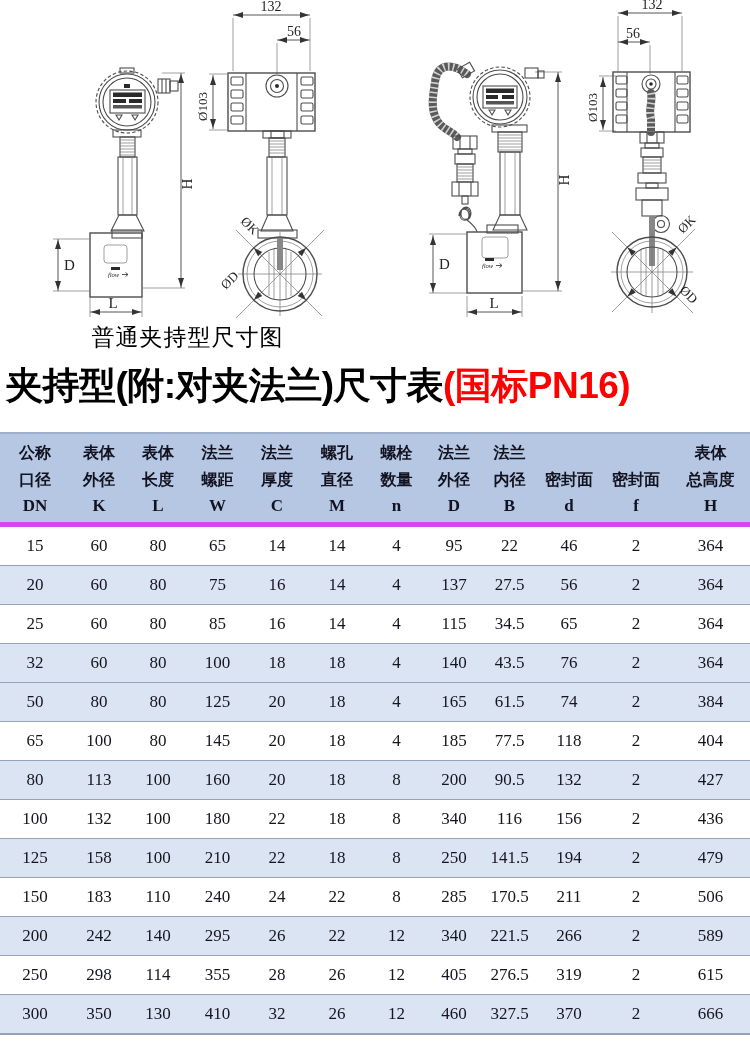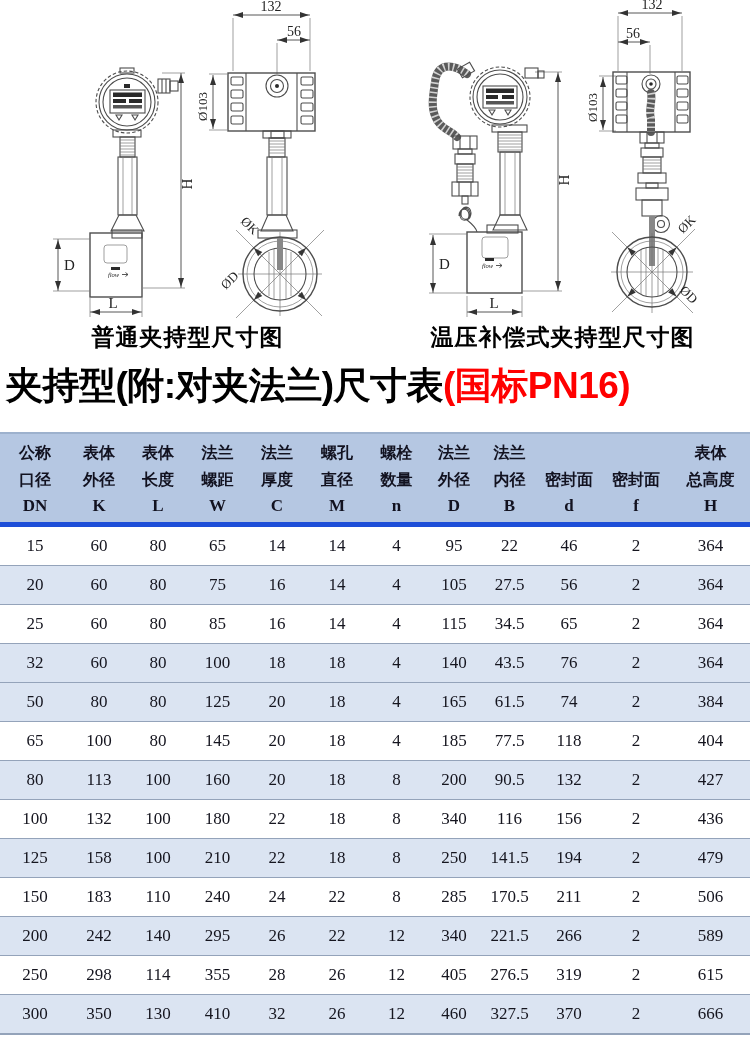--- a/index.html
+++ b/index.html
@@ -3,31 +3,31 @@
 <meta charset="utf-8">
 <style>
   html,body{margin:0;padding:0;background:#fff;}
   .page{position:relative;width:750px;height:1046px;background:#fff;overflow:hidden;
         font-family:"Liberation Sans",sans-serif;}
   
   .diagrams{position:absolute;top:0;left:0;width:750px;height:358px;}
   .dsvg{position:absolute;top:0;}
   #svg-a{left:0;} #svg-b{left:375px;}
   .cap{position:absolute;top:322px;width:375px;text-align:center;
-       font-size:23px;font-weight:700;color:#000;letter-spacing:1px;}
+       font-size:23px;font-weight:400;color:#000;letter-spacing:1px;}
   .cap-l{left:0;} .cap-r{left:375px;}
   
   .title{position:absolute;top:357px;left:6px;font-size:37px;font-weight:700;
          color:#000;white-space:nowrap;letter-spacing:-0.5px;line-height:1.55;}
   .title .red{color:#ff0000;}
   
   table.spec{position:absolute;top:432px;left:0;width:750px;border-collapse:collapse;
              table-layout:fixed;}
   table.spec thead th{background:#b5c7e2;border-top:2px solid #9db1cd;
-             border-bottom:5px solid #1d4ed8;padding:5px 0 3px;vertical-align:middle;}
+             border-bottom:5px solid #d946ef;padding:5px 0 3px;vertical-align:middle;}
   .hcn{font-size:16px;font-weight:700;line-height:27px;height:27px;color:#121220;}
   .hsym{font-family:"Liberation Serif",serif;font-size:17px;font-weight:700;
         line-height:26px;height:26px;color:#121220;}
   table.spec tbody td{height:36px;text-align:center;vertical-align:middle;
         font-family:"Liberation Serif",serif;font-size:17px;color:#15151f;
         border-top:1px solid #94a3ba;}
   table.spec tbody tr:first-child td{border-top:none;}
   table.spec tbody tr.alt{background:#dbe4f2;}
   table.spec tbody tr:last-child td{border-bottom:2px solid #94a3ba;}
   
@@ -344,21 +344,20 @@
           <use href="#arrB" transform="translate(301.7,296.7) rotate(45)"></use>
           <use href="#arrB" transform="translate(252.3,296.7) rotate(135)"></use>
           <use href="#arrB" transform="translate(301.7,247.3) rotate(315)"></use>
           <text class="dt" transform="translate(308,234) rotate(-45)" font-size="13">ØK</text>
           <text class="dt" transform="translate(304,291) rotate(45)" font-size="13">ØD</text>
         </g>
       </g>
     </svg>
 
     <div class="cap cap-l">普通夹持型尺寸图</div>
-    <div class="cap cap-r">温压补偿式夹持型尺寸图</div>
   </div>
 
   <div class="title"><span>夹持型(附:对夹法兰)尺寸表</span><span class="red">(国标PN16)</span></div>
 
   <table class="spec">
     <colgroup>
       <col style="width:70px">
         <col style="width:58px">
         <col style="width:60px">
       <col style="width:59px">
@@ -451,21 +450,21 @@
           <td>364</td>
         </tr>
         <tr class="alt">
           <td>20</td>
           <td>60</td>
           <td>80</td>
           <td>75</td>
           <td>16</td>
           <td>14</td>
           <td>4</td>
-          <td>105</td>
+          <td>137</td>
           <td>27.5</td>
           <td>56</td>
           <td>2</td>
           <td>364</td>
         </tr>
         <tr>
           <td>25</td>
           <td>60</td>
           <td>80</td>
           <td>85</td>

